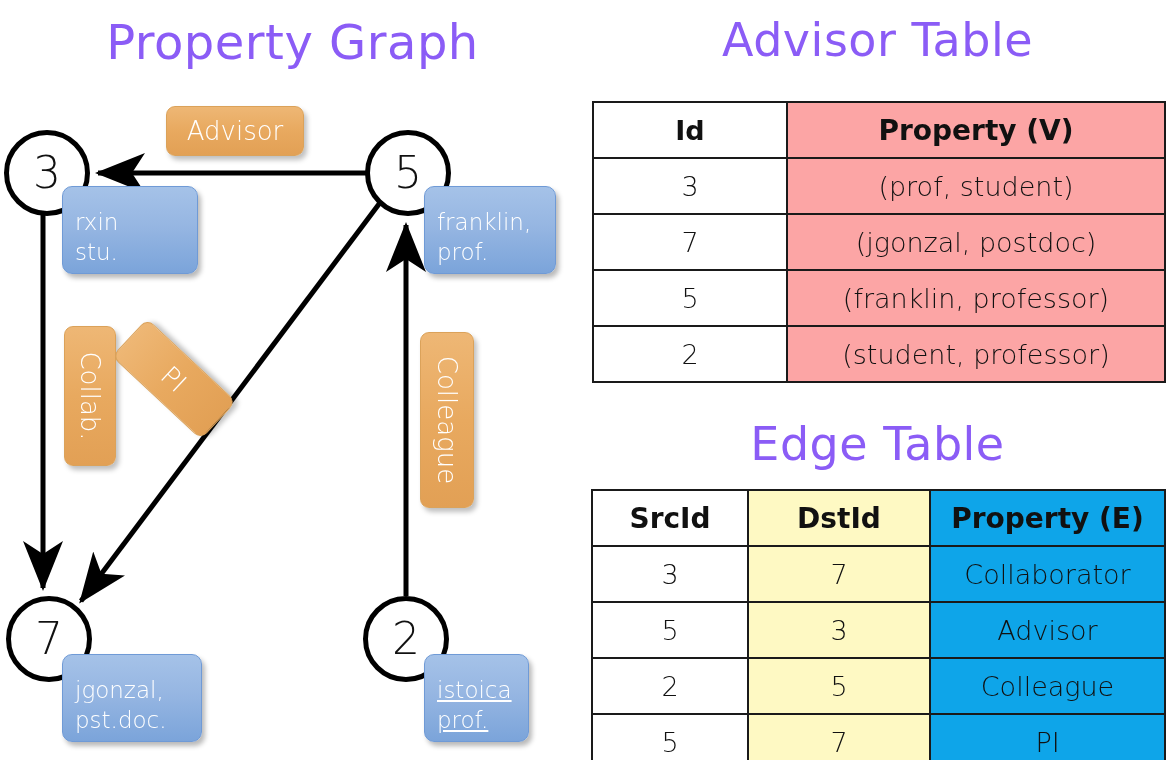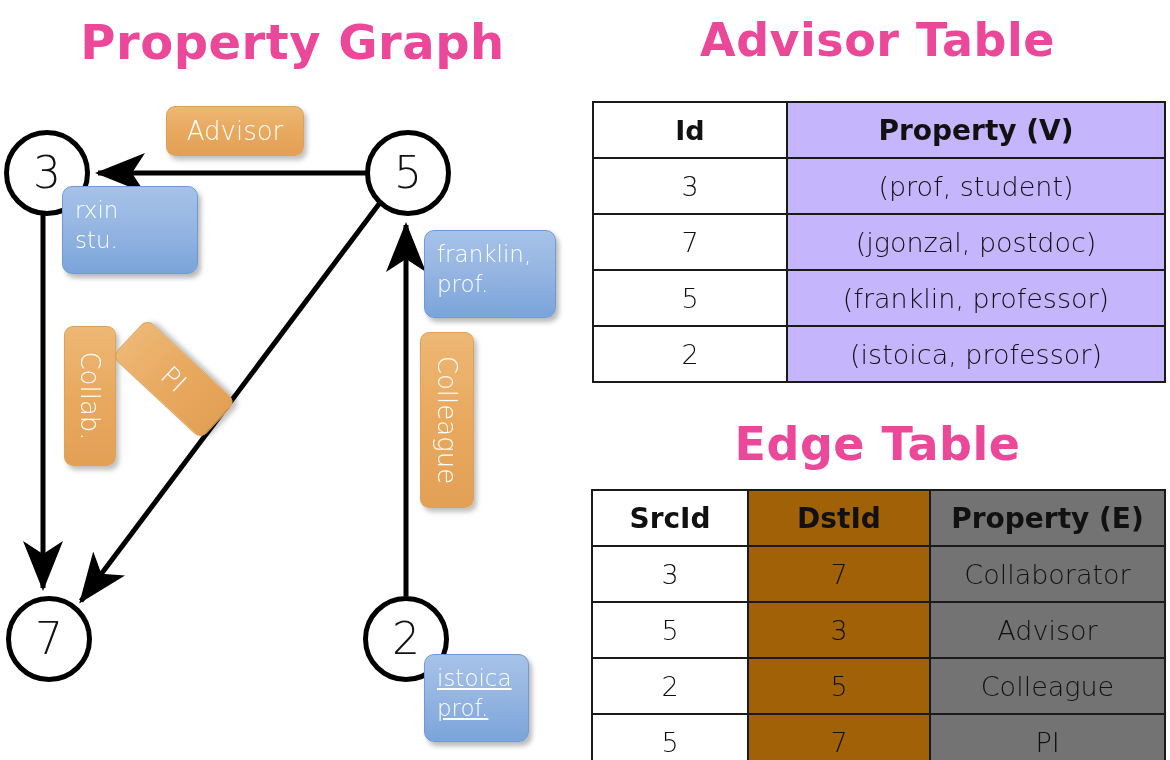--- a/index.html
+++ b/index.html
@@ -13,22 +13,22 @@
     position: relative;
     overflow: hidden;
     font-family: "Liberation Sans", sans-serif;
     color: #0d0d0d;
   }
 
   
   .title {
     position: absolute;
     font-family: "DejaVu Sans", sans-serif;
-    font-weight: 700;
-    color: #ec4899;
+    font-weight: 400;
+    color: #8b5cf6;
     letter-spacing: 0.5px;
     white-space: nowrap;
   }
   #title-property-graph {
     left: 0; top: 14px; width: 585px;
     text-align: center;
     font-size: 48px;
     line-height: 56px;
   }
   #title-vertex-table {
@@ -85,25 +85,25 @@
     box-sizing: border-box;
     border: 1px solid #6f9ad6;
     border-radius: 10px;
     background: linear-gradient(to bottom, #a5c2e8 0%, #96b6e2 45%, #7ba4da 100%);
     box-shadow: 3px 4px 5px rgba(0,0,0,0.28);
     color: #ffffff;
     font-family: "DejaVu Sans", sans-serif;
     font-weight: 300;
     font-size: 23px;
     line-height: 30px;
-    padding: 8px 0 0 12px;
+    padding: 20px 0 0 12px;
     white-space: pre-line;
   }
   #prop-3 { left: 62px;  top: 186px; width: 136px; height: 88px; }
-  #prop-5 { left: 424px; top: 186px; width: 132px; height: 88px; margin-top: 44px; }
+  #prop-5 { left: 424px; top: 186px; width: 132px; height: 88px; }
   #prop-7 { left: 62px;  top: 654px; width: 140px; height: 88px; }
   #prop-2 { left: 424px; top: 654px; width: 105px; height: 88px; text-decoration: underline; }
 
   
   .edge-label {
     position: absolute;
     box-sizing: border-box;
     border: 1px solid #dba25a;
     border-radius: 9px;
     background: linear-gradient(to bottom, #eeb775 0%, #e8a95f 50%, #e2a055 100%);
@@ -157,31 +157,31 @@
     font-weight: 700;
   }
 
   #vertex-table {
     left: 592px; top: 101px;
     width: 574px;
     border-radius: 24px;
   }
   #vertex-table th, #vertex-table td { height: 52px; font-size: 27px; }
   #vertex-table .c-id   { width: 190px; background: #ffffff; }
-  #vertex-table .c-prop { background: #c4b5fd; }
+  #vertex-table .c-prop { background: #fca5a5; }
   #vertex-table th.c-prop { font-size: 28px; }
 
   #edge-table {
     left: 591px; top: 489px;
     width: 575px;
   }
   #edge-table th, #edge-table td { height: 52px; font-size: 27px; }
   #edge-table .c-src { width: 152px; background: #ffffff; border-radius: 9px; }
-  #edge-table .c-dst { width: 178px; background: #a16207; margin-left: 20px; }
-  #edge-table .c-prop { background: #737373; text-align: center; }
+  #edge-table .c-dst { width: 178px; background: #fef9c3; margin-left: 20px; }
+  #edge-table .c-prop { background: #0ea5e9; text-align: center; }
   #edge-table th.c-src, #edge-table th.c-dst, #edge-table th.c-prop { font-size: 28px; }
 </style>
 </head>
 <body>
 
 <div class="title" id="title-property-graph">Property Graph</div>
 <div class="title" id="title-vertex-table">Advisor Table</div>
 <div class="title" id="title-edge-table">Edge Table</div>
 
 <div id="graph-panel">
@@ -212,20 +212,22 @@
     <span>7</span>
   </div>
   <div class="node-circle" id="node-2">
     <span>2</span>
   </div>
 
   <div class="prop-box" id="prop-3">rxin
 stu.</div>
   <div class="prop-box" id="prop-5">franklin,
 prof.</div>
+  <div class="prop-box" id="prop-7">jgonzal,
+pst.doc.</div>
   <div class="prop-box" id="prop-2">istoica
 prof.</div>
 
   <div class="edge-label" id="label-advisor">
     <span class="htext">Advisor</span>
   </div>
   <div class="edge-label" id="label-collab">
     <span class="vtext">Collab.</span>
   </div>
   <div class="edge-label" id="label-pi">
@@ -251,21 +253,21 @@
     <tr>
       <td class="c-id">7</td>
       <td class="c-prop">(jgonzal, postdoc)</td>
     </tr>
     <tr>
       <td class="c-id">5</td>
       <td class="c-prop">(franklin, professor)</td>
     </tr>
     <tr>
       <td class="c-id">2</td>
-      <td class="c-prop">(istoica, professor)</td>
+      <td class="c-prop">(student, professor)</td>
     </tr>
   </tbody>
 </table>
 
 <table class="tbl" id="edge-table">
   <thead>
     <tr>
       <th class="c-src">SrcId</th>
       <th class="c-dst">DstId</th>
       <th class="c-prop">Property (E)</th>

